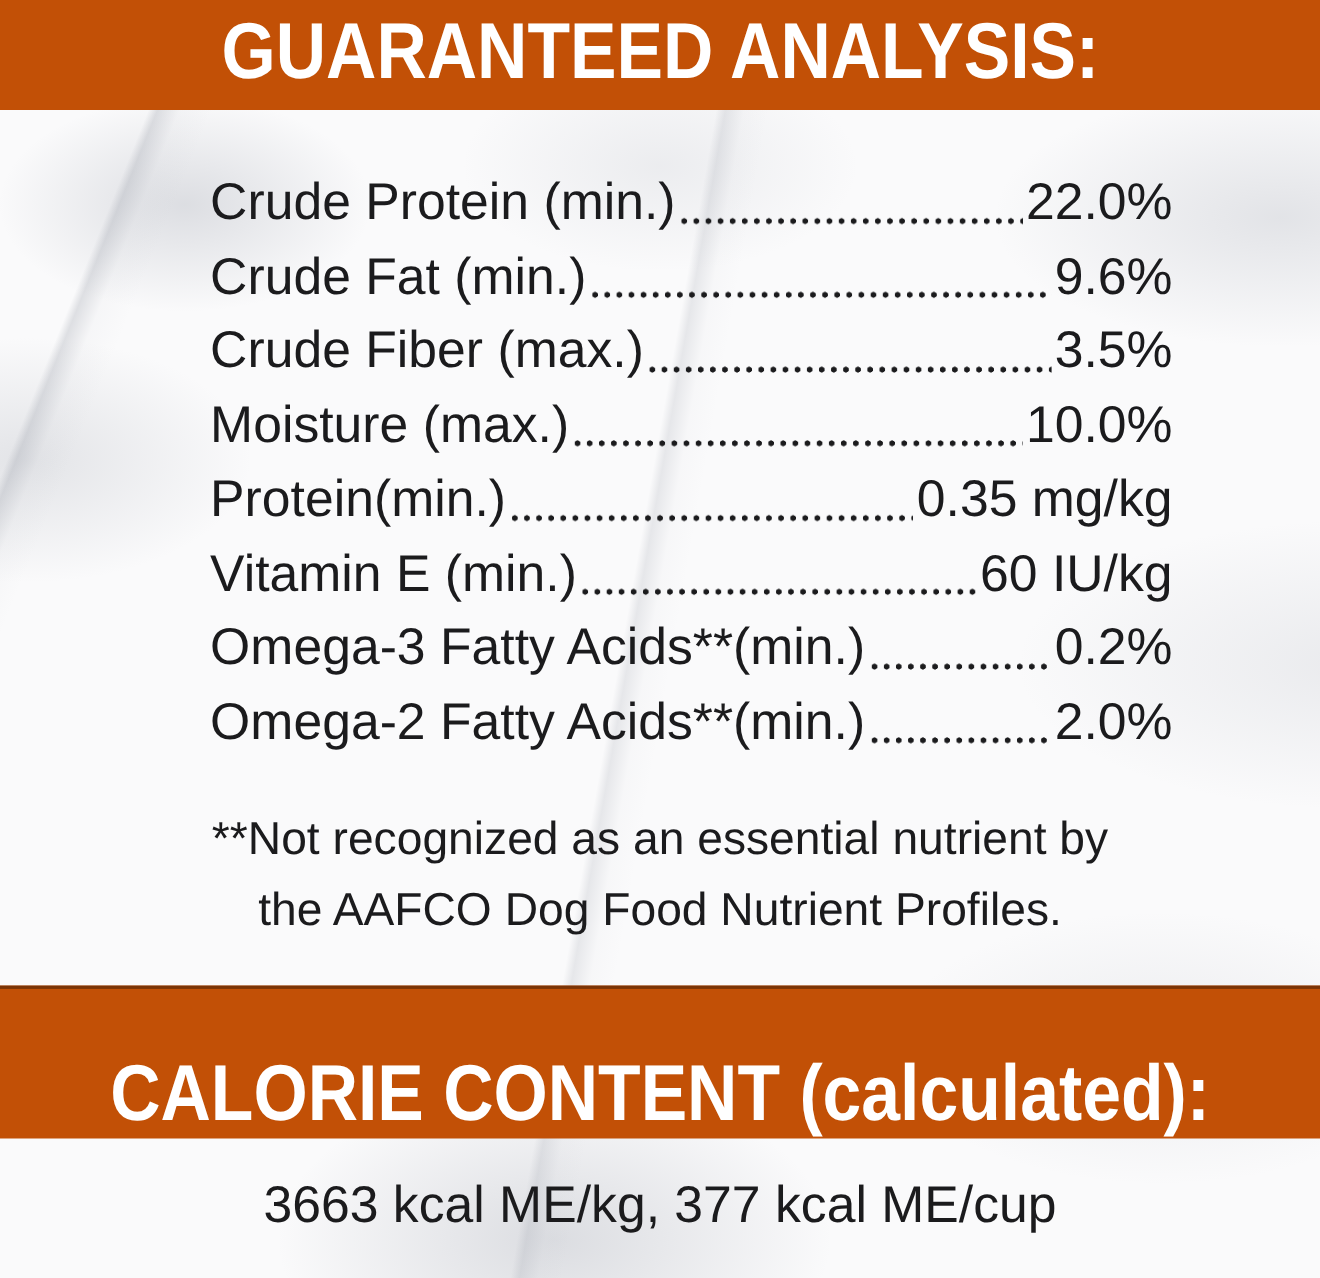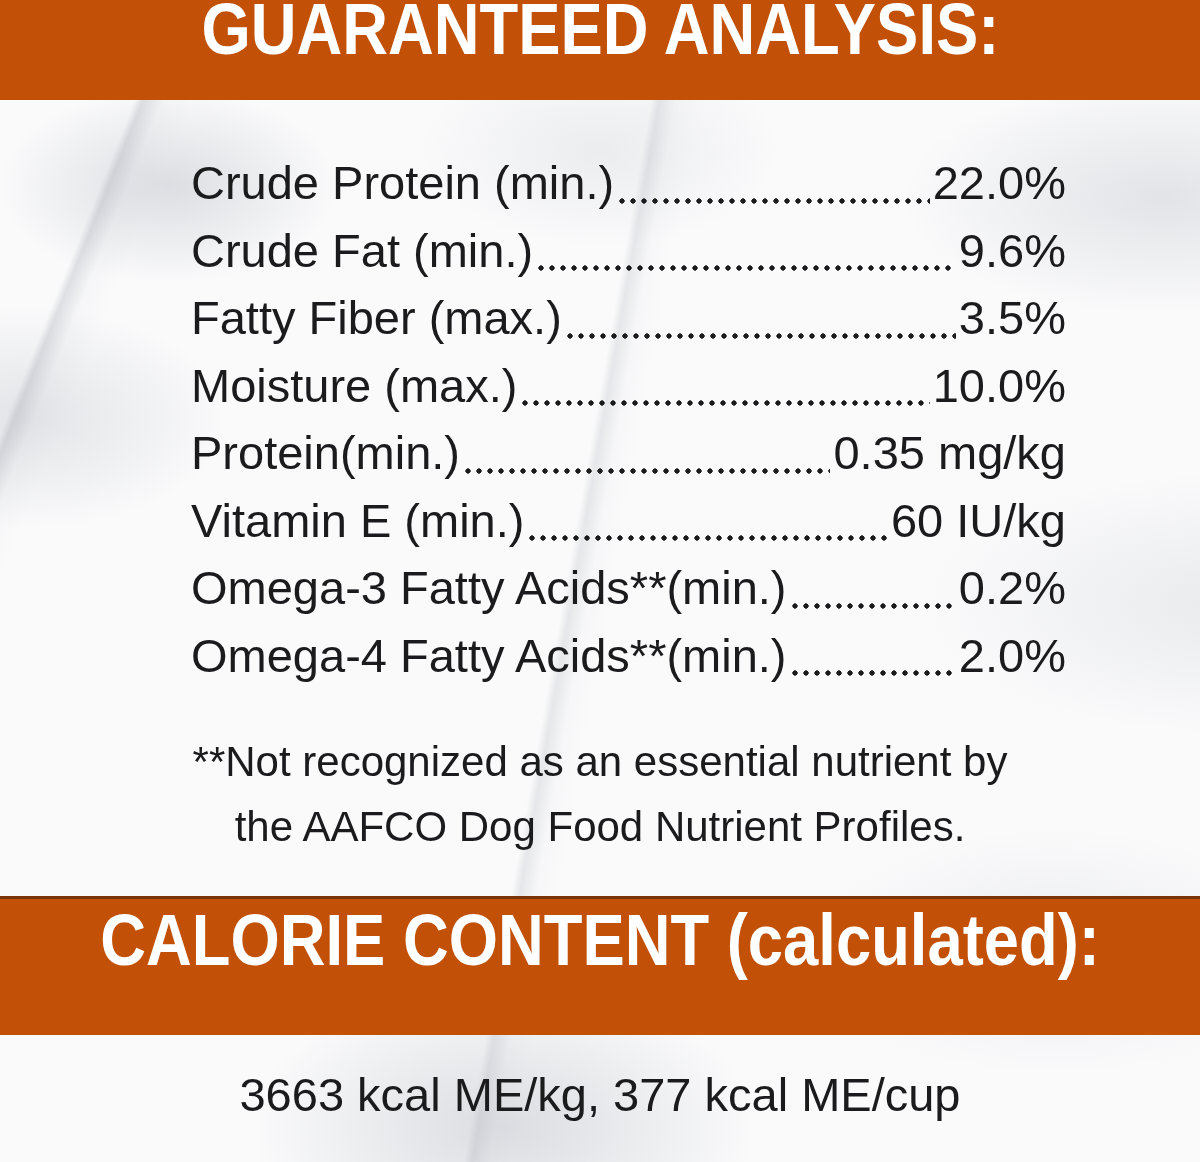--- a/index.html
+++ b/index.html
@@ -32,21 +32,21 @@
       radial-gradient(ellipse 400px 200px at 88% 82%, rgba(158,163,174,0.16), transparent 62%);
   }
 
   
   .banner {
     position: absolute;
     left: 0;
     width: 1200px;
     background: #c25006;
     display: flex;
-    align-items: flex-start;
+    align-items: flex-end;
     justify-content: center;
     overflow: hidden;
   }
   .banner-top {
     top: 0;
     height: 100px;
   }
   .banner-cal {
     top: 896px;
     height: 139px;
@@ -129,21 +129,21 @@
       <span class="rlabel">Crude Protein (min.)</span>
       <span class="leader"></span>
       <span class="rvalue">22.0%</span>
     </div>
     <div class="row">
       <span class="rlabel">Crude Fat (min.)</span>
       <span class="leader"></span>
       <span class="rvalue">9.6%</span>
     </div>
     <div class="row">
-      <span class="rlabel">Fatty Fiber (max.)</span>
+      <span class="rlabel">Crude Fiber (max.)</span>
       <span class="leader"></span>
       <span class="rvalue">3.5%</span>
     </div>
     <div class="row">
       <span class="rlabel">Moisture (max.)</span>
       <span class="leader"></span>
       <span class="rvalue">10.0%</span>
     </div>
     <div class="row">
       <span class="rlabel">Protein(min.)</span>
@@ -154,21 +154,21 @@
       <span class="rlabel">Vitamin E (min.)</span>
       <span class="leader"></span>
       <span class="rvalue">60 IU/kg</span>
     </div>
     <div class="row">
       <span class="rlabel">Omega-3 Fatty Acids**(min.)</span>
       <span class="leader"></span>
       <span class="rvalue">0.2%</span>
     </div>
     <div class="row">
-      <span class="rlabel">Omega-4 Fatty Acids**(min.)</span>
+      <span class="rlabel">Omega-2 Fatty Acids**(min.)</span>
       <span class="leader"></span>
       <span class="rvalue">2.0%</span>
     </div>
   </div>
 
   <div class="footnote">
     <div>**Not recognized as an essential nutrient by</div>
     <div>the AAFCO Dog Food Nutrient Profiles.</div>
   </div>
 

